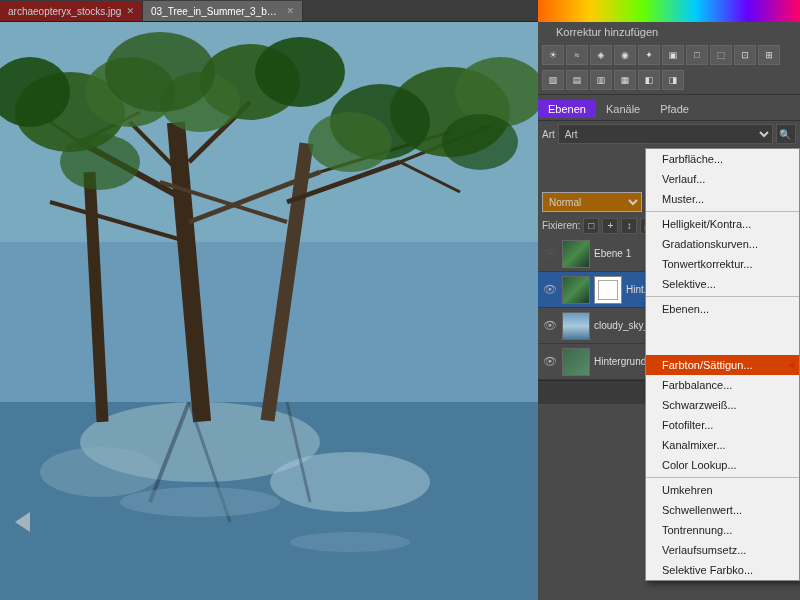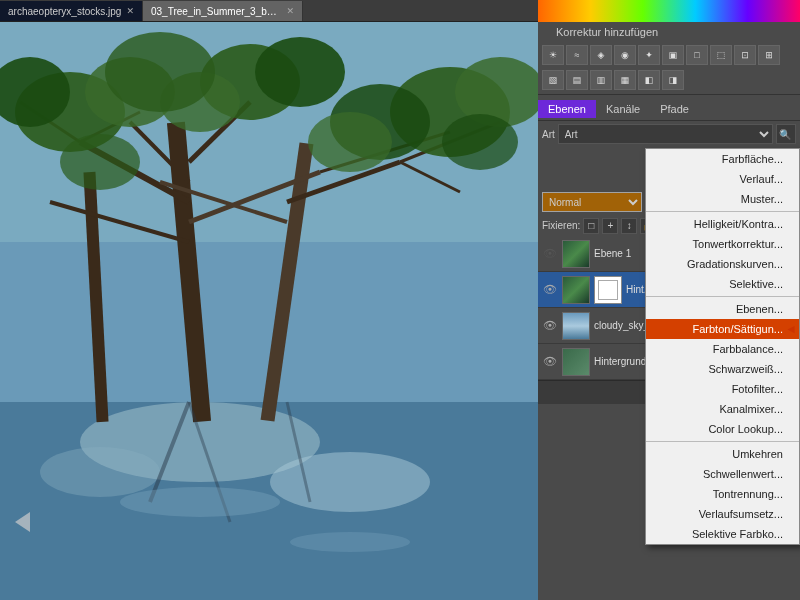--- a/index.html
+++ b/index.html
@@ -26,21 +26,21 @@
       height: 22px;
       background: #3c3c3c;
       display: flex;
       align-items: flex-end;
       border-bottom: 1px solid #222;
     }
 
     .canvas-tab {
       height: 20px;
       padding: 0 8px;
-      background: #0f172a;
+      background: #7f1d1d;
       color: #ccc;
       font-size: 10px;
       display: flex;
       align-items: center;
       border-right: 1px solid #333;
       white-space: nowrap;
       overflow: hidden;
       max-width: 160px;
     }
 
@@ -406,20 +406,21 @@
       position: absolute;
       right: 2px;
       top: 50%;
       transform: translateY(-50%);
       color: #cc3300;
       font-size: 14px;
     }
 
     .menu-item-container {
       position: relative;
+      margin-top: 36px;
     }
   </style>
 </head>
 <body>
 
 <div id="canvas-area">
   <div id="canvas-tabs">
     <div class="canvas-tab">
       <span>archaeopteryx_stocks.jpg</span>
       <span class="close-x">✕</span>
@@ -589,28 +590,28 @@
     <div id="layers-bottom">
       <div class="layers-bottom-btn">fx</div>
       <div class="layers-bottom-btn">◉</div>
       <div class="layers-bottom-btn">□</div>
       <div class="layers-bottom-btn">+□</div>
       <div class="layers-bottom-btn">🗑</div>
     </div>
   </div>
 </div>
 
-<div id="dropdown-menu" style="position:fixed;top:148px;left:645px;text-align:right;">
+<div id="dropdown-menu" style="position:fixed;top:148px;left:645px;">
   <div class="menu-item">Farbfläche...</div>
   <div class="menu-item">Verlauf...</div>
   <div class="menu-item">Muster...</div>
   <div class="menu-divider"></div>
   <div class="menu-item">Helligkeit/Kontra...</div>
+  <div class="menu-item">Gradationskurven...</div>
   <div class="menu-item">Tonwertkorrektur...</div>
-  <div class="menu-item">Gradationskurven...</div>
   <div class="menu-item">Selektive...</div>
   <div class="menu-divider"></div>
   <div class="menu-item">Ebenen...</div>
   <div class="menu-item-container" style="position:relative;">
     <div class="menu-item highlighted">Farbton/Sättigun...</div>
     <span id="arrow-indicator" style="position:absolute;right:2px;top:50%;transform:translateY(-50%);color:#cc3300;font-size:12px;">◄</span>
   </div>
   <div class="menu-item">Farbbalance...</div>
   <div class="menu-item">Schwarzweiß...</div>
   <div class="menu-item">Fotofilter...</div>

